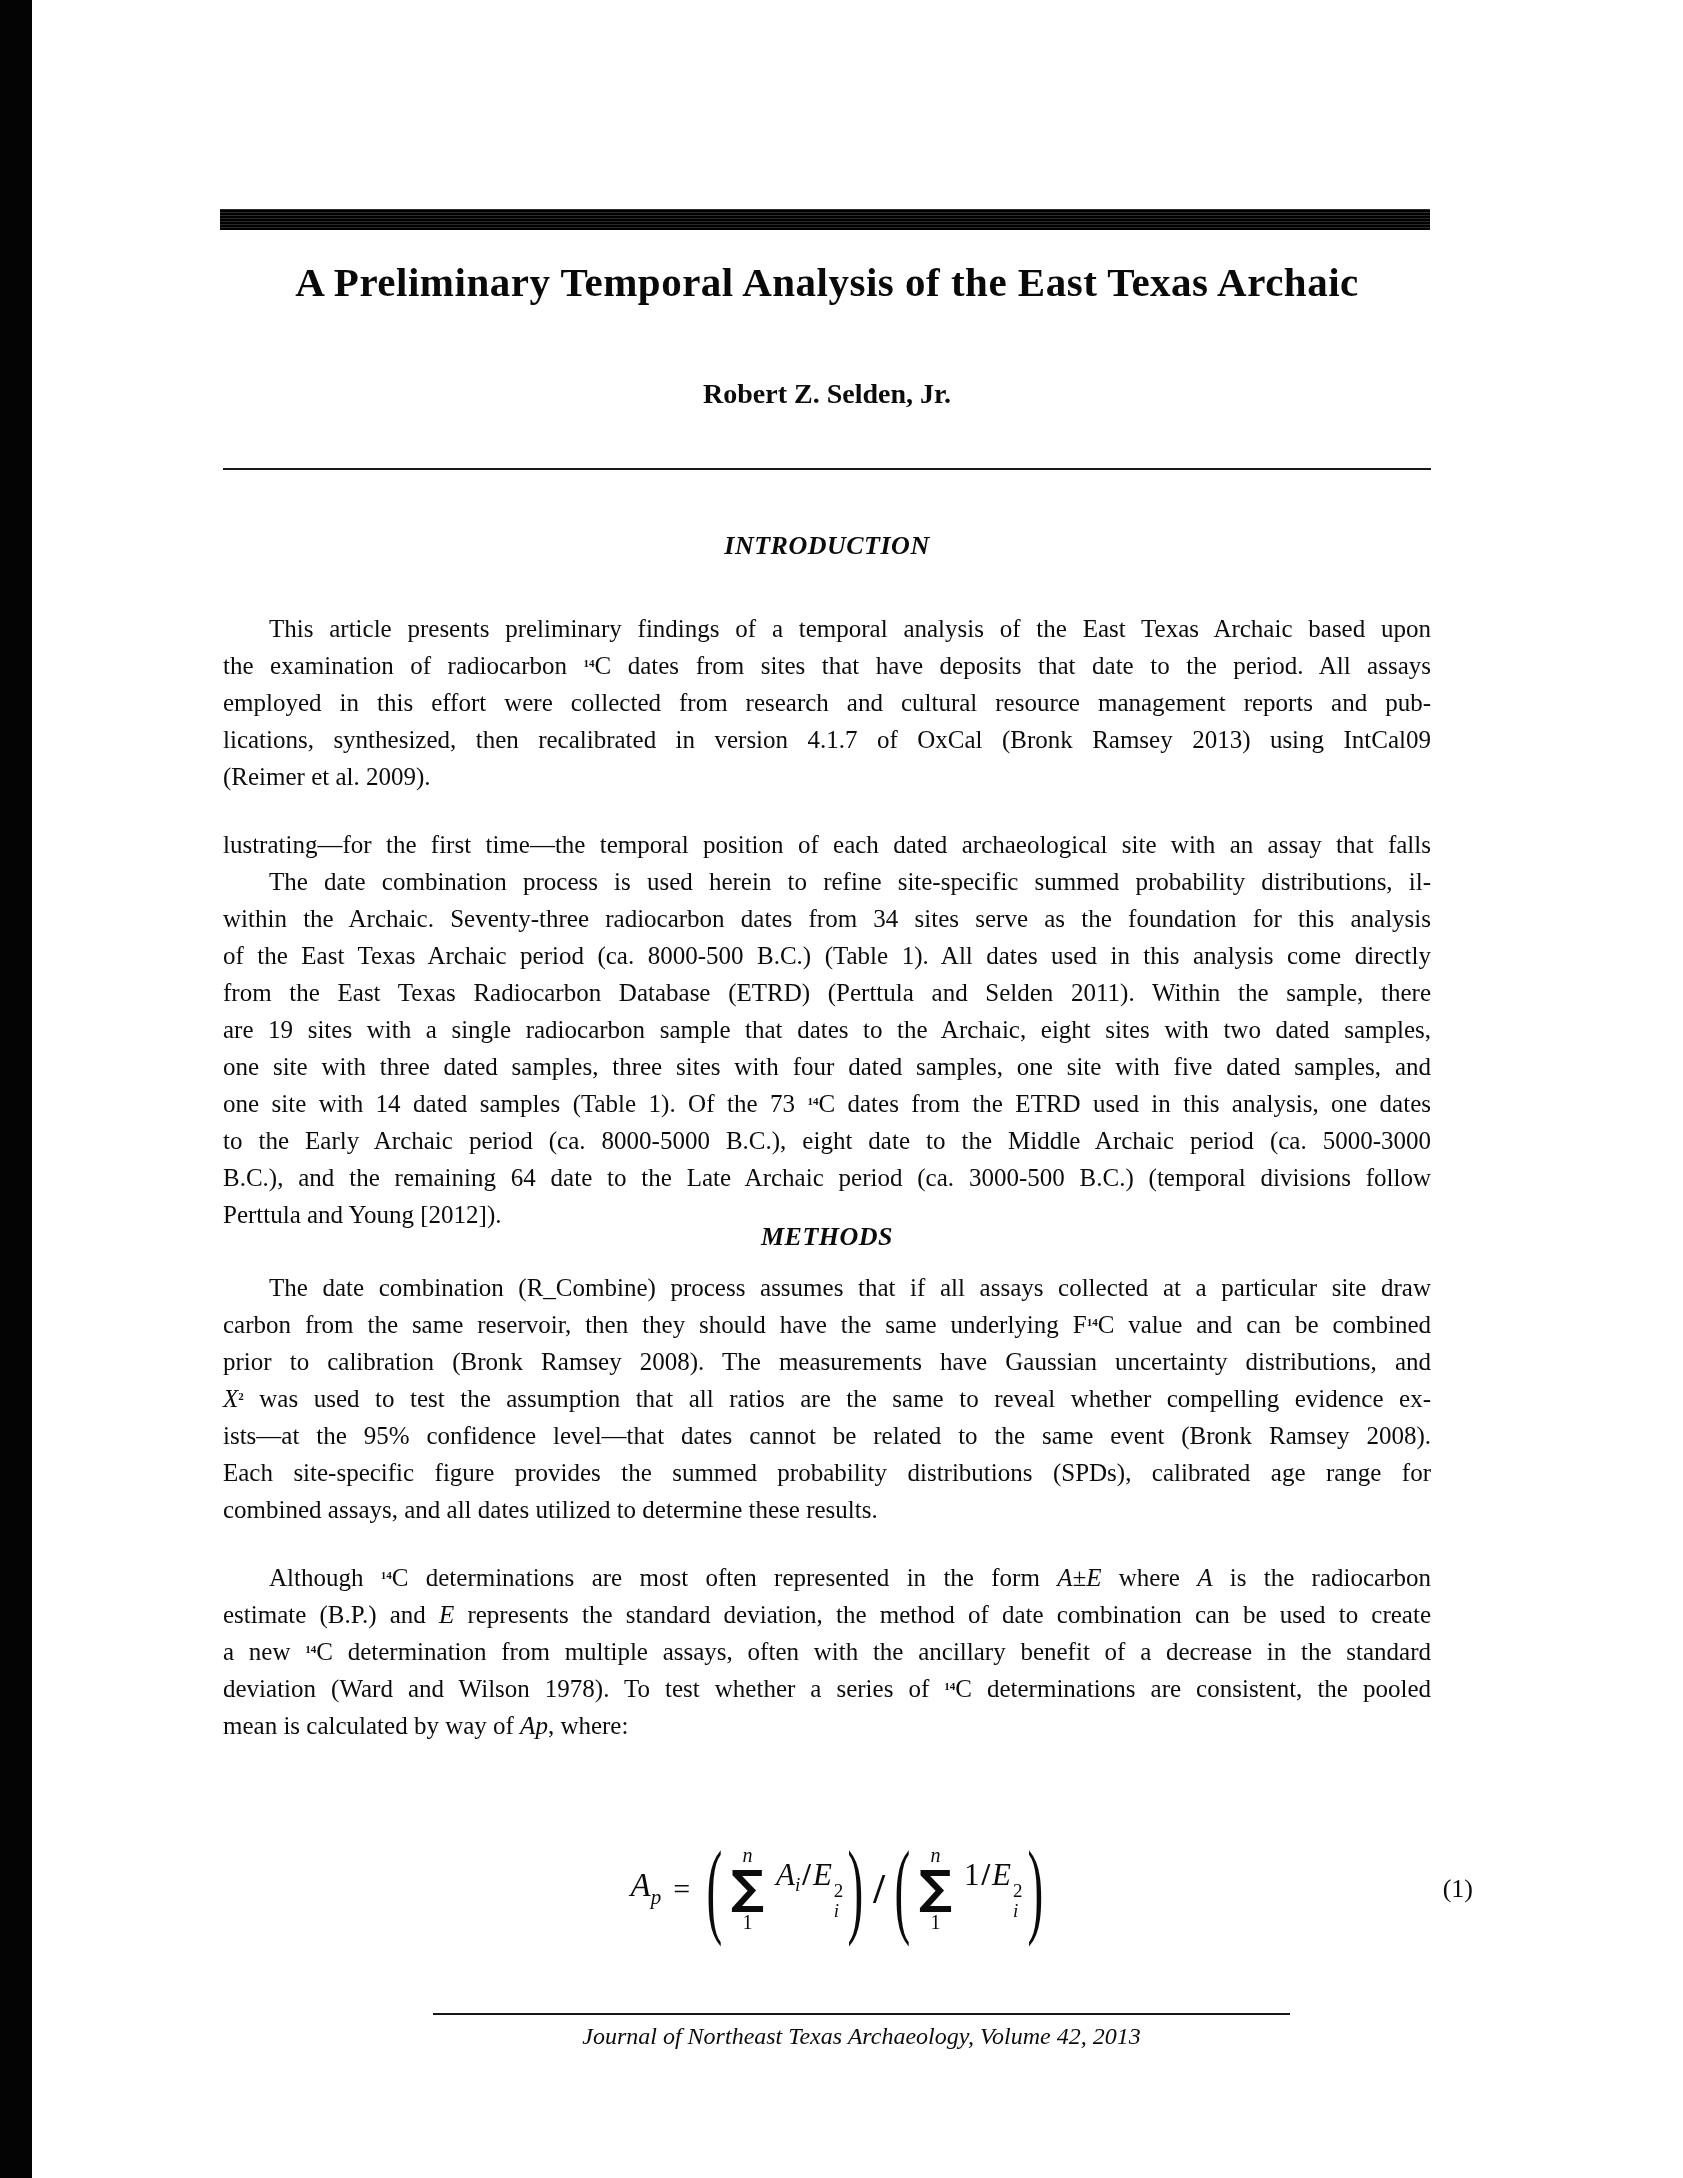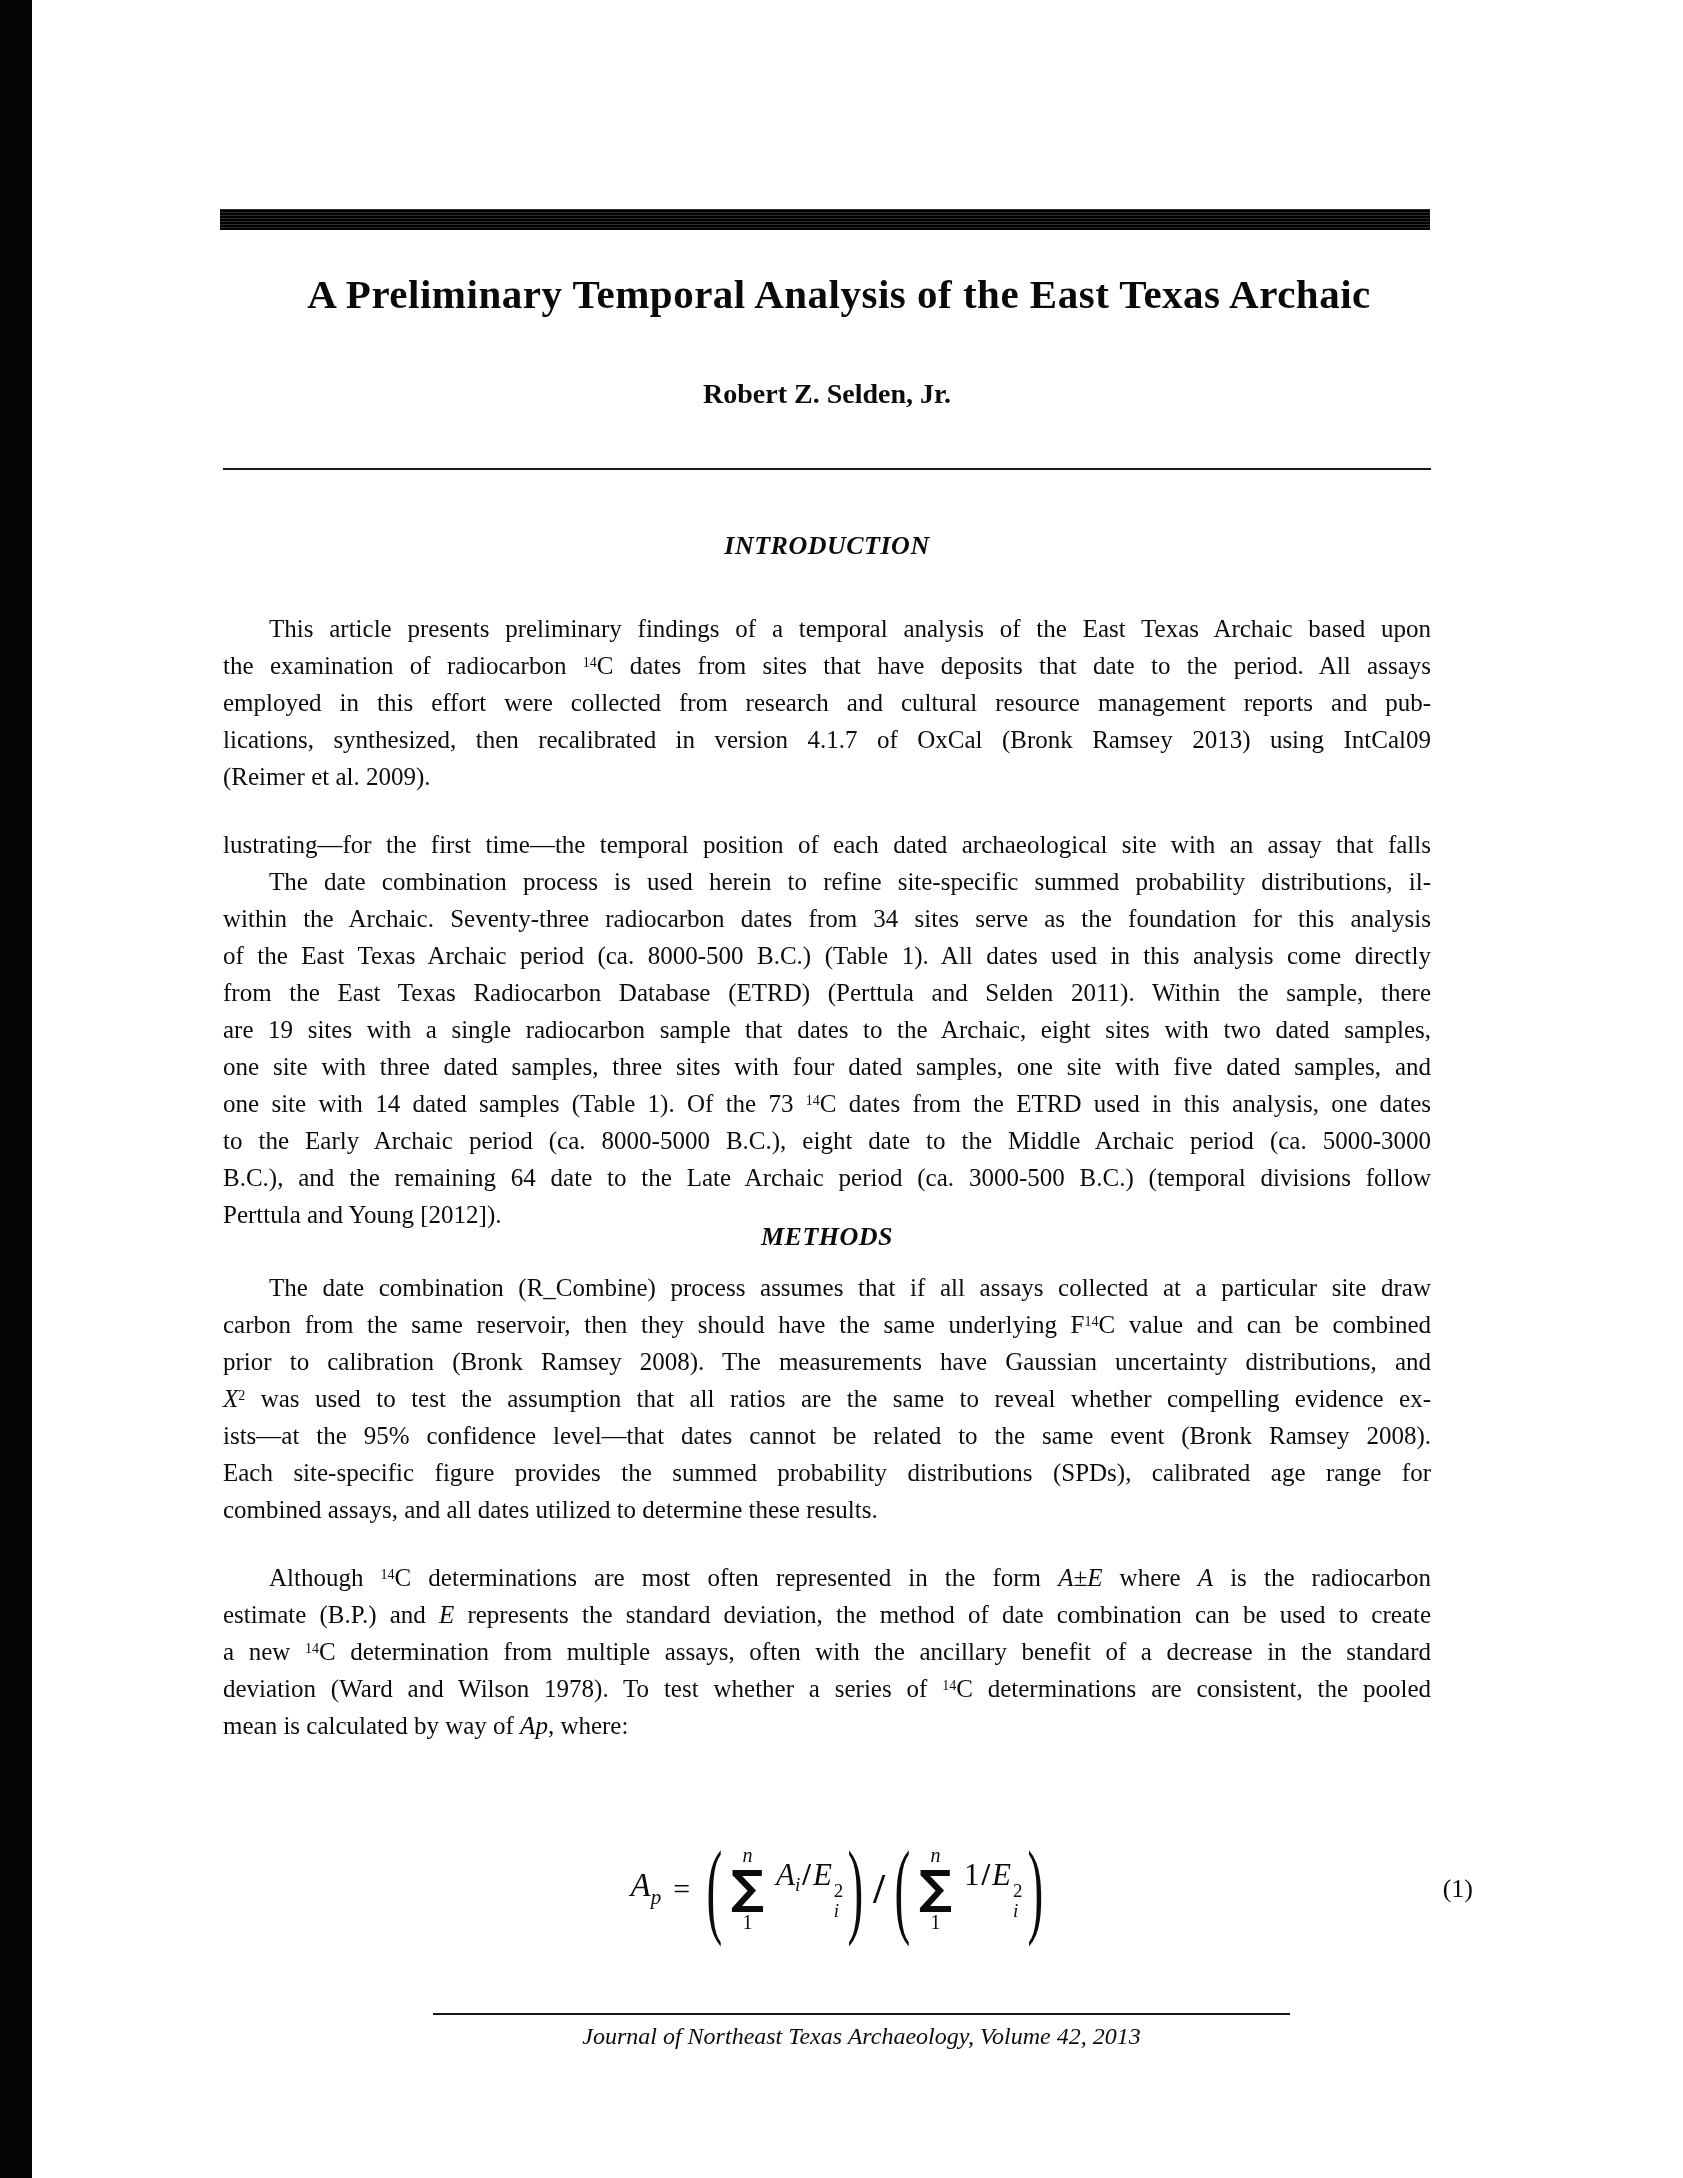--- a/index.html
+++ b/index.html
@@ -16,21 +16,21 @@
   }
   .column {
     position:absolute; left:223px; top:0; width:1208px; height:2178px;
   }
   .top-bar {
     position:absolute; left:-3px; top:209px; width:1210px; height:21px;
     background:#0b0b0b;
     background-image:repeating-linear-gradient(0deg,#000 0 2px,#2b2b2b 2px 3px);
   }
   .title {
-    position:absolute; left:0; top:257px; width:1208px; margin:12px;
+    position:absolute; left:0; top:257px; width:1208px; margin:0;
     font-size:41px; line-height:50px; font-weight:700; text-align:center;
     letter-spacing:0.5px; color:#0a0a0a;
   }
   .author {
     position:absolute; left:0; top:378px; width:1208px;
     font-size:28px; font-weight:700; text-align:center;
   }
   .divider {
     position:absolute; left:0; top:468px; width:1208px; height:0;
     border-top:2px solid #191919;
@@ -42,21 +42,21 @@
   .h-introduction { top:531px; }
   .h-methods    { top:1222px; }
   .paras { position:absolute; left:0; width:1208px; }
   .body-introduction { top:582px;margin-top:28px; }
   .body-methods      { top:1269px; }
   .para { font-size:25px; line-height:37px; }
   .para + .para { margin-top:31px; }
   .tline { text-align:justify; text-align-last:justify; }
   .tline.last { text-align-last:left; }
   .tline.first { text-indent:46px; }
-  .para sup { font-size:14px; line-height:0; vertical-align:7px; }
+  .para sup { font-size:11px; line-height:0; vertical-align:7px;font-weight:bold; }
   .para i { font-style:italic; }
 
   
   .equation { position:absolute; left:0; top:1828px; width:1208px; height:121px; }
   .eq-body {
     display:flex; justify-content:center; align-items:center;
     height:100%; padding-left:24px; font-family:"Liberation Serif",serif;
   }
   .eq-lhs { font-style:italic; font-size:33px; }
   .eq-lhs sub { font-size:21px; vertical-align:-8px; }

